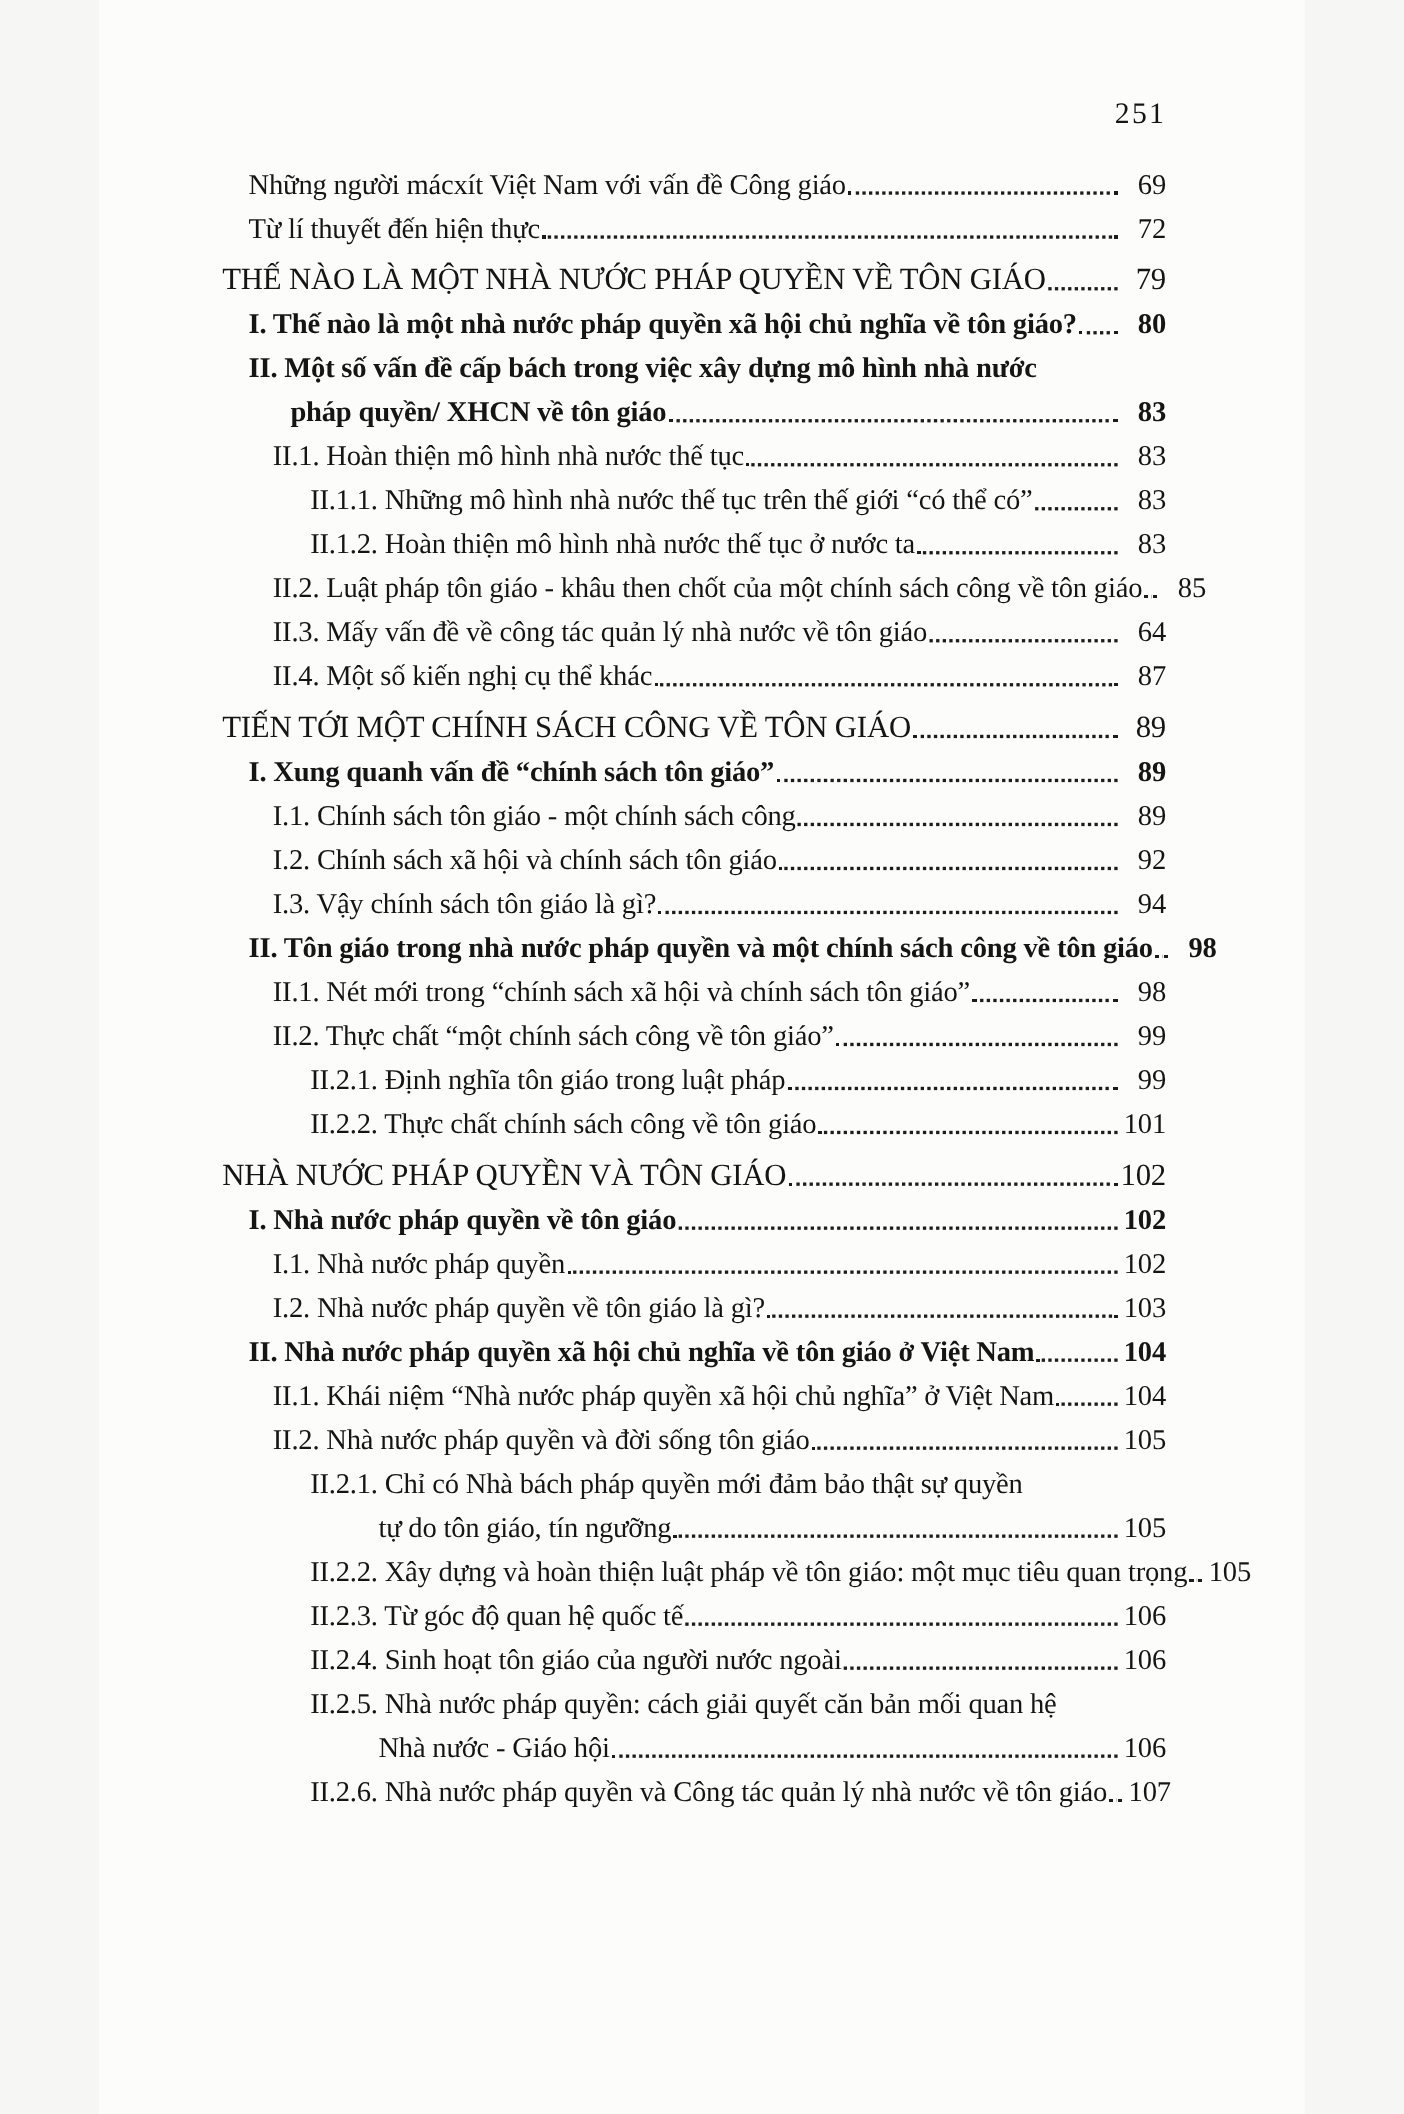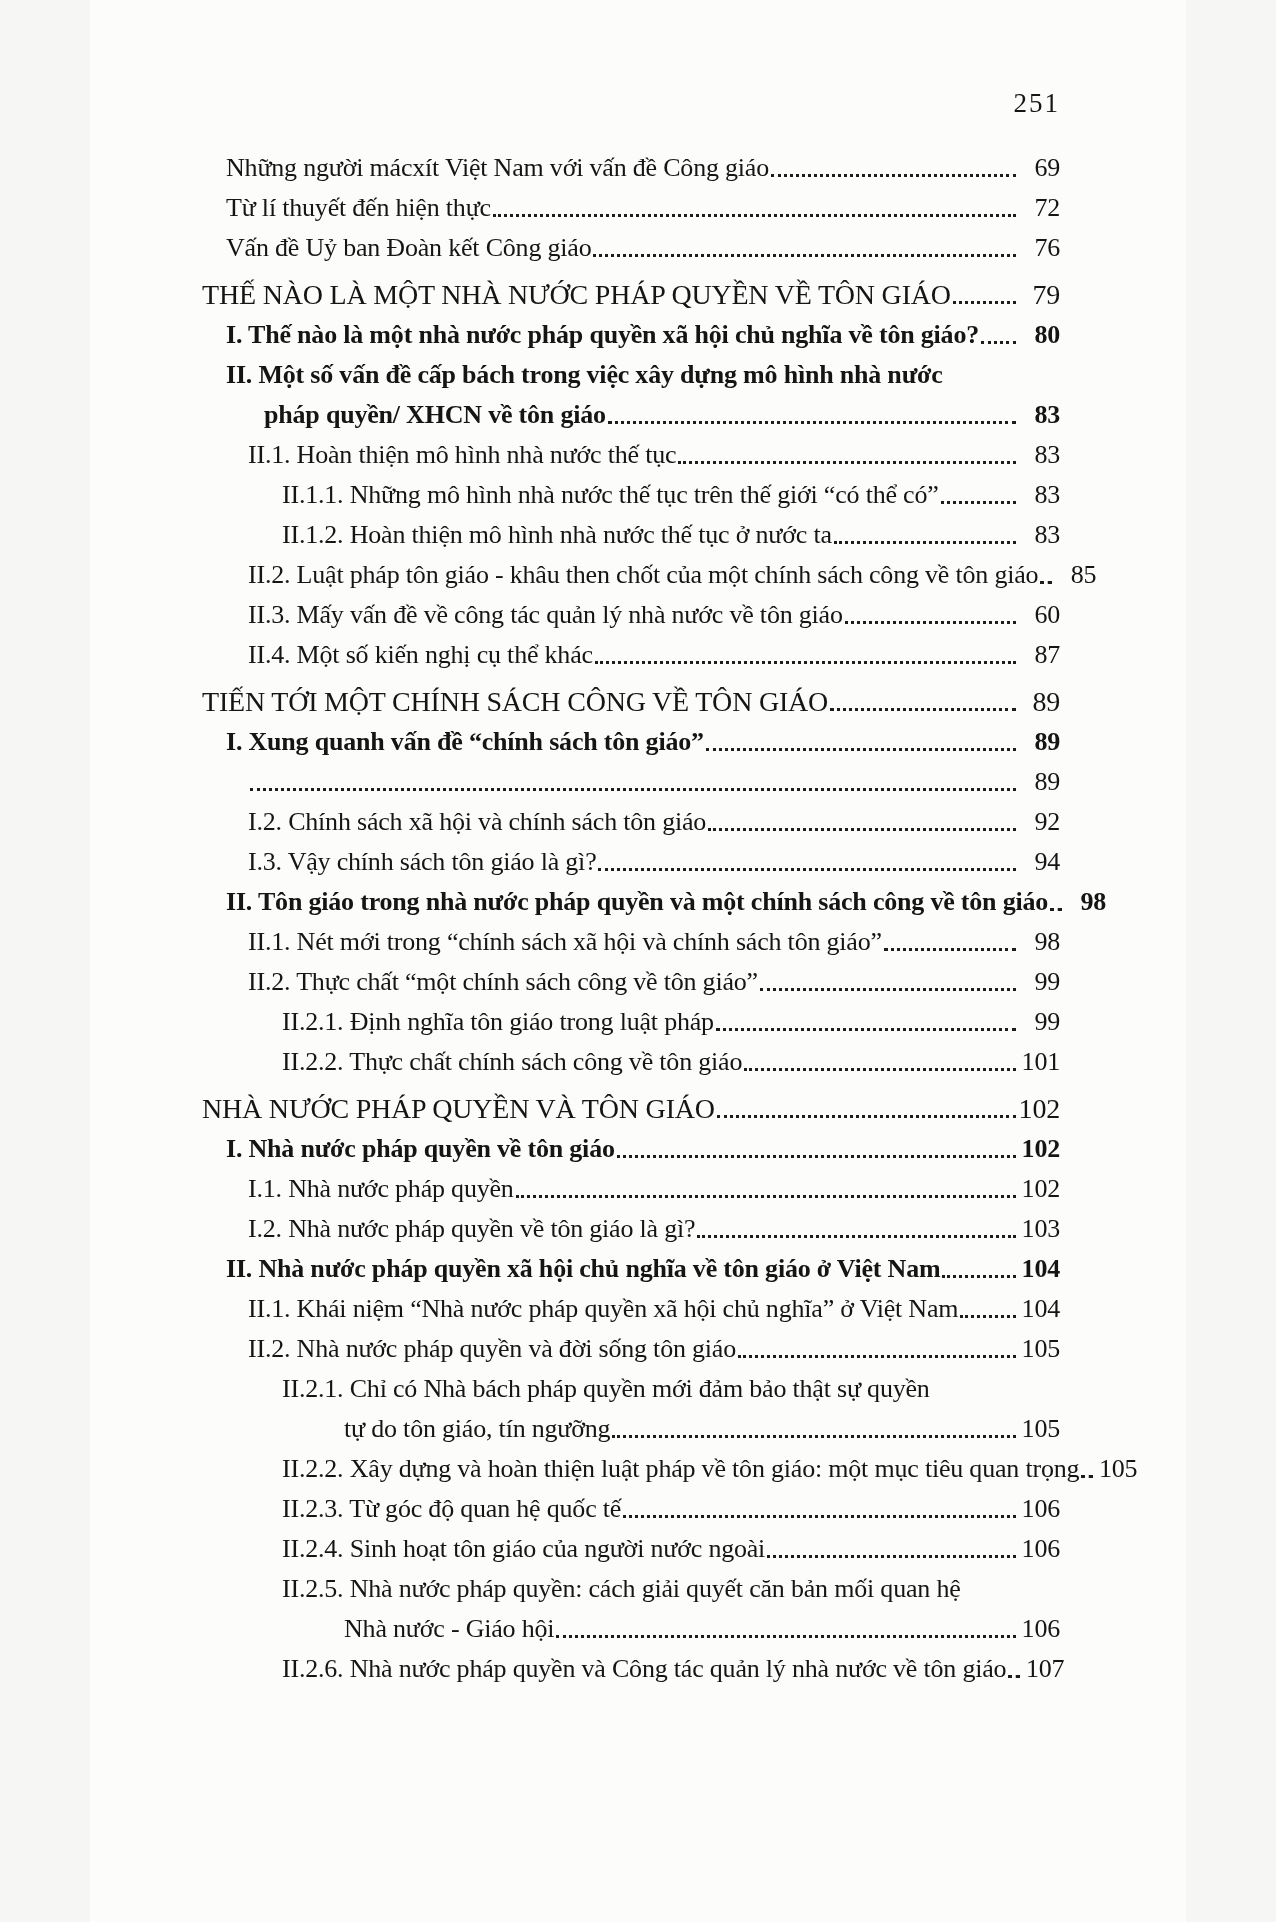--- a/index.html
+++ b/index.html
@@ -75,25 +75,20 @@
       <div class="toc-row lv1 entry-start">
         <span class="txt">Những người mácxít Việt Nam với vấn đề Công giáo</span>
         <span class="leader"></span>
         <span class="pg">69</span>
       </div>
       <div class="toc-row lv1 entry-start">
         <span class="txt">Từ lí thuyết đến hiện thực</span>
         <span class="leader"></span>
         <span class="pg">72</span>
       </div>
-      <div class="toc-row lv1 entry-start">
-        <span class="txt">Vấn đề Uỷ ban Đoàn kết Công giáo</span>
-        <span class="leader"></span>
-        <span class="pg">76</span>
-      </div>
       <div class="toc-row lv0 entry-start bold chapter">
         <span class="txt">THẾ NÀO LÀ MỘT NHÀ NƯỚC PHÁP QUYỀN  VỀ TÔN GIÁO</span>
         <span class="leader"></span>
         <span class="pg">79</span>
       </div>
       <div class="toc-row lv1 entry-start bold">
         <span class="txt">I. Thế nào là một nhà nước pháp quyền xã hội chủ nghĩa về tôn giáo?</span>
         <span class="leader"></span>
         <span class="pg">80</span>
       </div>
@@ -121,38 +116,39 @@
         <span class="pg">83</span>
       </div>
       <div class="toc-row lv2 entry-start">
         <span class="txt">II.2. Luật pháp tôn giáo - khâu then chốt của một chính sách công về tôn giáo</span>
         <span class="leader"></span>
         <span class="pg">85</span>
       </div>
       <div class="toc-row lv2 entry-start">
         <span class="txt">II.3. Mấy vấn đề về công tác quản lý nhà nước về tôn giáo</span>
         <span class="leader"></span>
-        <span class="pg">60</span>
+        <span class="pg">64</span>
       </div>
       <div class="toc-row lv2 entry-start">
         <span class="txt">II.4. Một số kiến nghị cụ thể khác</span>
         <span class="leader"></span>
         <span class="pg">87</span>
       </div>
       <div class="toc-row lv0 entry-start bold chapter">
         <span class="txt">TIẾN TỚI MỘT CHÍNH SÁCH CÔNG VỀ TÔN GIÁO</span>
         <span class="leader"></span>
         <span class="pg">89</span>
       </div>
       <div class="toc-row lv1 entry-start bold">
         <span class="txt">I. Xung quanh vấn đề “chính sách tôn giáo”</span>
         <span class="leader"></span>
         <span class="pg">89</span>
       </div>
       <div class="toc-row lv2 entry-start">
+        <span class="txt">I.1. Chính sách tôn giáo - một chính sách công</span>
         <span class="leader"></span>
         <span class="pg">89</span>
       </div>
       <div class="toc-row lv2 entry-start">
         <span class="txt">I.2. Chính sách xã hội và chính sách tôn giáo</span>
         <span class="leader"></span>
         <span class="pg">92</span>
       </div>
       <div class="toc-row lv2 entry-start">
         <span class="txt">I.3. Vậy chính sách tôn giáo là gì?</span>

